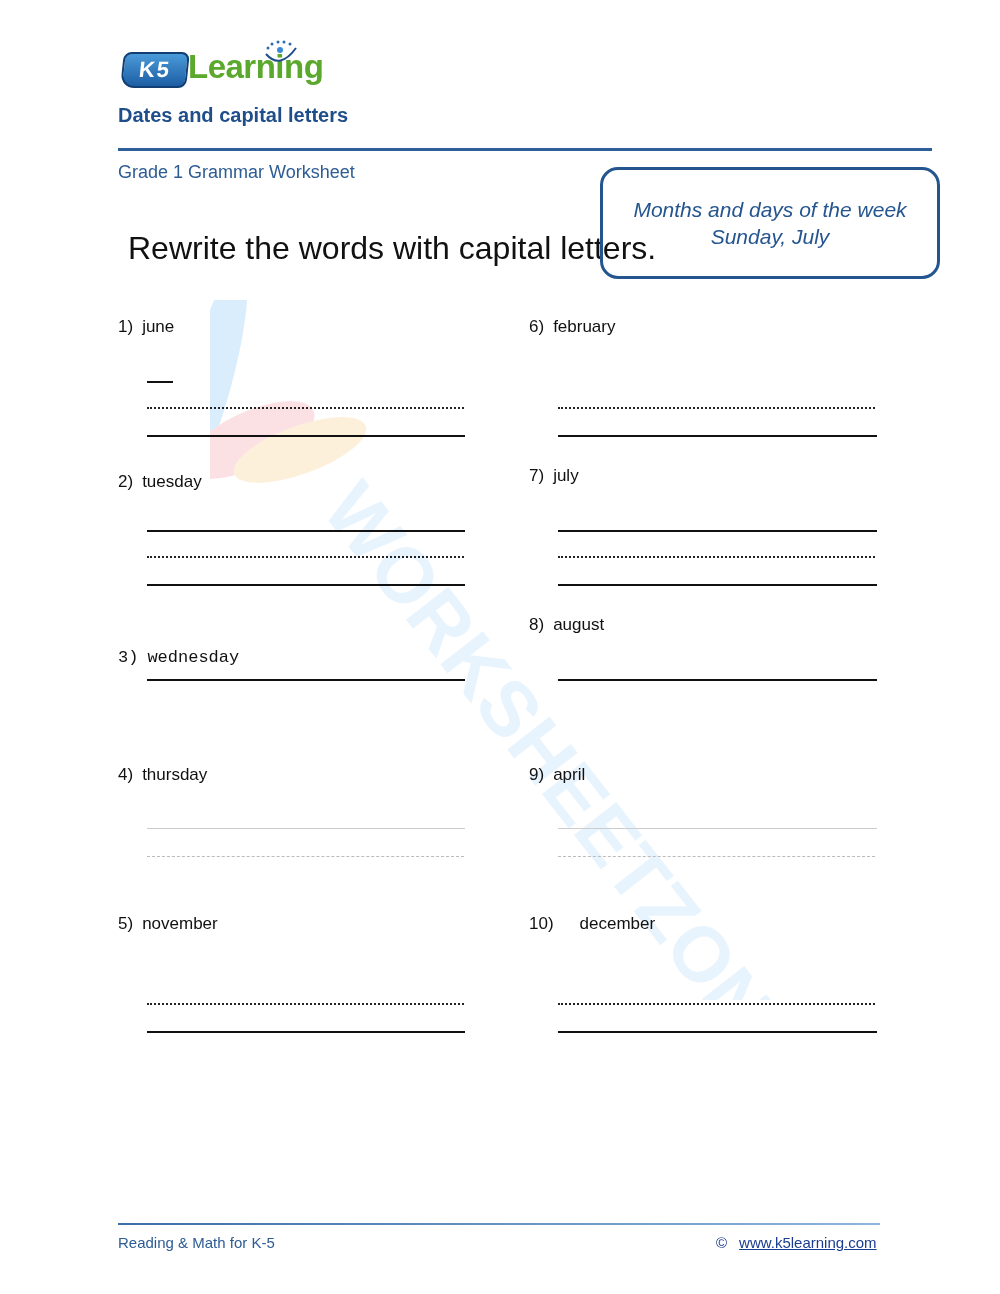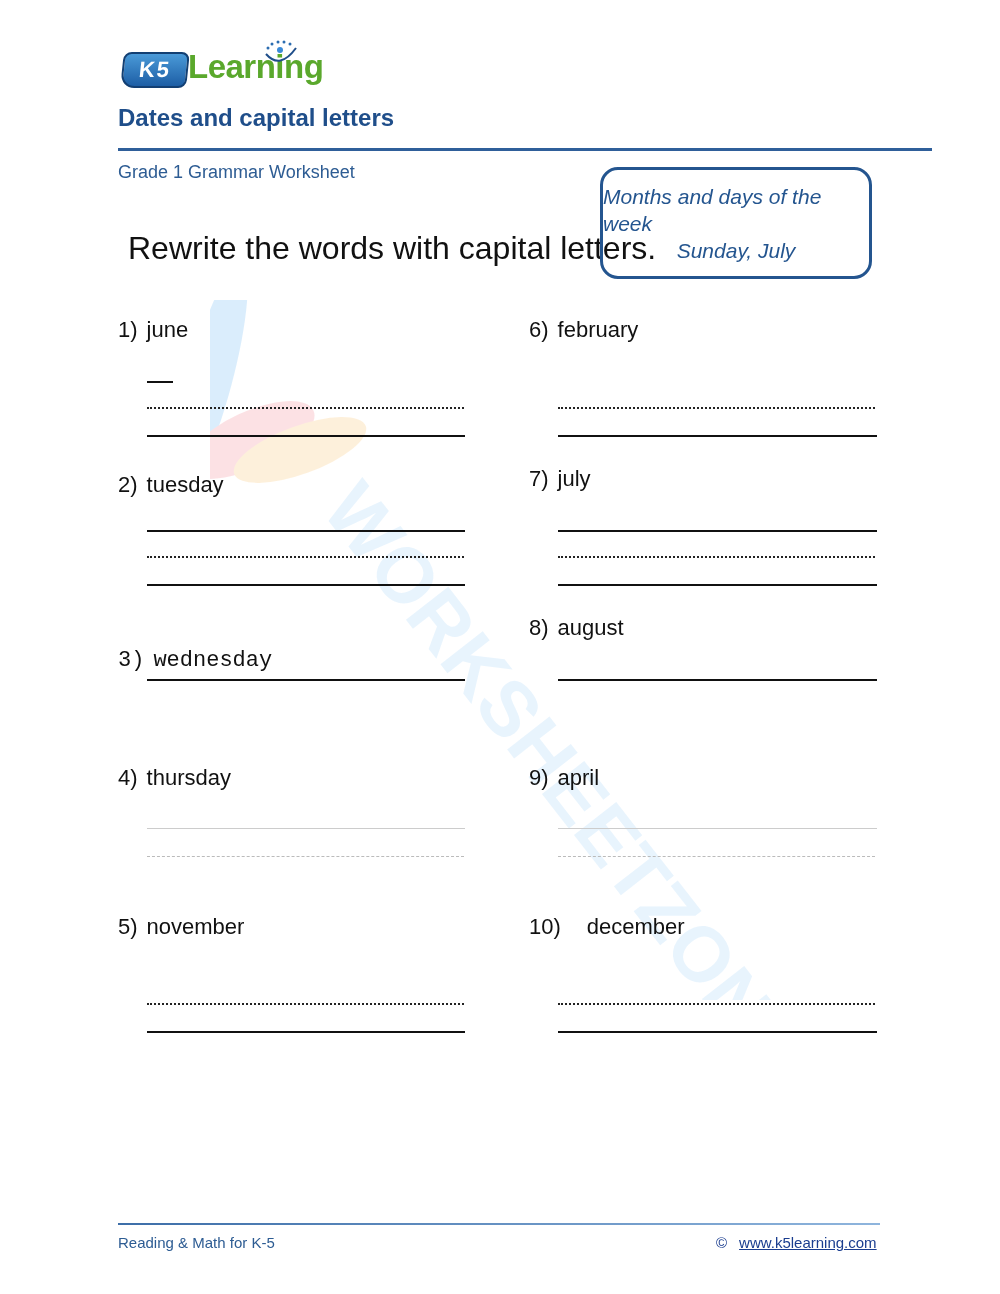--- a/index.html
+++ b/index.html
@@ -5,28 +5,28 @@
   html, body { margin:0; padding:0; background:#ffffff; }
   body { width:1000px; height:1294px; position:relative; overflow:hidden; font-family:"Liberation Sans", sans-serif; color:#111; }
   .abs { position:absolute; }
 
   
   .logo { left:122px; top:40px; height:50px; width:210px; }
   .logo-badge { position:absolute; left:0; top:12px; width:62px; height:32px; background:linear-gradient(#4a9ad8,#1d5ea5); border:2px solid #123f73; border-radius:8px 8px 8px 14px; transform:skewX(-6deg); color:#fff; font-weight:bold; font-size:22px; display:flex; align-items:center; justify-content:center; letter-spacing:2px; }
   .logo-text { position:absolute; left:66px; top:8px; font-size:33px; font-weight:bold; color:#5aa82c; letter-spacing:-0.5px; }
   .logo-swoosh { position:absolute; left:140px; top:0px; width:36px; height:26px; }
 
-  .title { left:118px; top:104px; font-size:24px; font-weight:bold; color:#1f4e8a; }
+  .title { left:118px; top:104px; font-size:20px; font-weight:bold; color:#1f4e8a; }
   .title-rule { left:118px; top:148px; width:814px; height:3px; background:#2f5f9a; }
   .subtitle { left:118px; top:162px; font-size:18px; color:#2d5c93; }
   .instruction { left:128px; top:230px; font-size:32px; color:#111; }
 
-  .tip-box { left:600px; top:167px; width:272px; height:112px; border:3px solid #24558f; border-radius:18px; box-sizing:border-box; display:flex; flex-direction:column; align-items:center; justify-content:center; color:#24558f; font-style:italic; font-size:21px; line-height:27px; }
+  .tip-box { left:600px; top:167px; width:340px; height:112px; border:3px solid #24558f; border-radius:18px; box-sizing:border-box; display:flex; flex-direction:column; align-items:center; justify-content:center; color:#24558f; font-style:italic; font-size:21px; line-height:27px; }
 
-  .item-label { font-size:22px; color:#111; }
+  .item-label { font-size:17px; color:#111; }
   .item-label .num { display:inline-block; margin-right:9px; }
   .item-label.wide .num { margin-right:26px; }
 
   .line { position:absolute; height:2px; background:#111; }
   .line.dotted { height:0; border-top:2px dotted #222; background:none; }
   .line.faint { height:1px; background:#ccc; }
   .line.faintdot { height:0; border-top:1px dashed #bbb; background:none; }
   .line.short { width:26px; }
 
   .watermark { left:210px; top:300px; width:700px; height:700px; pointer-events:none; }

